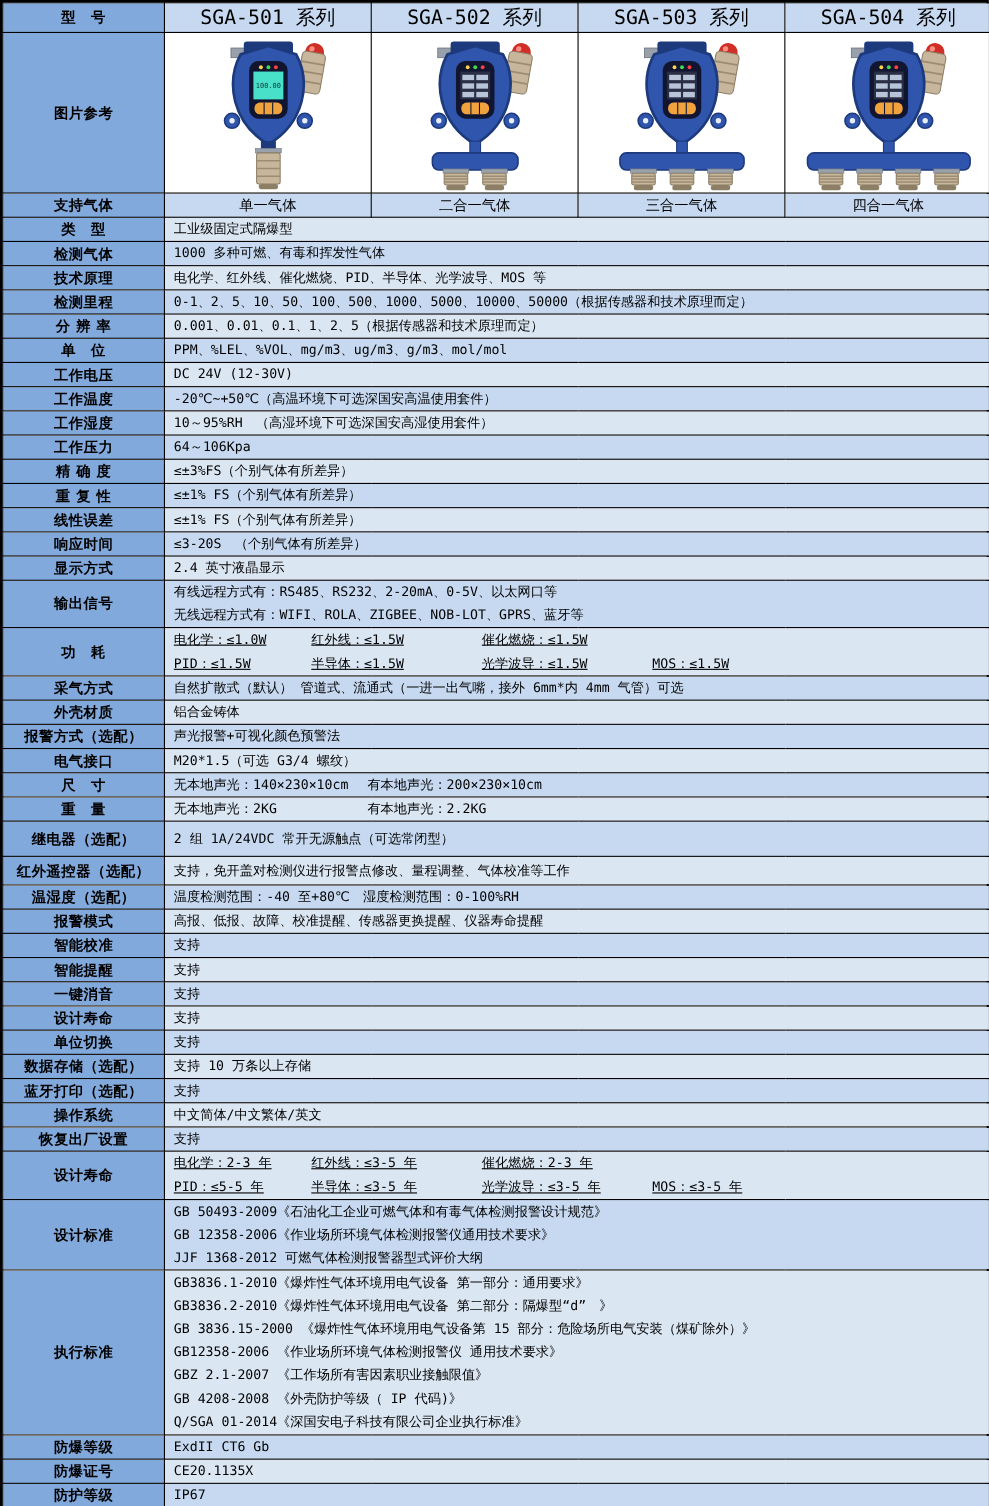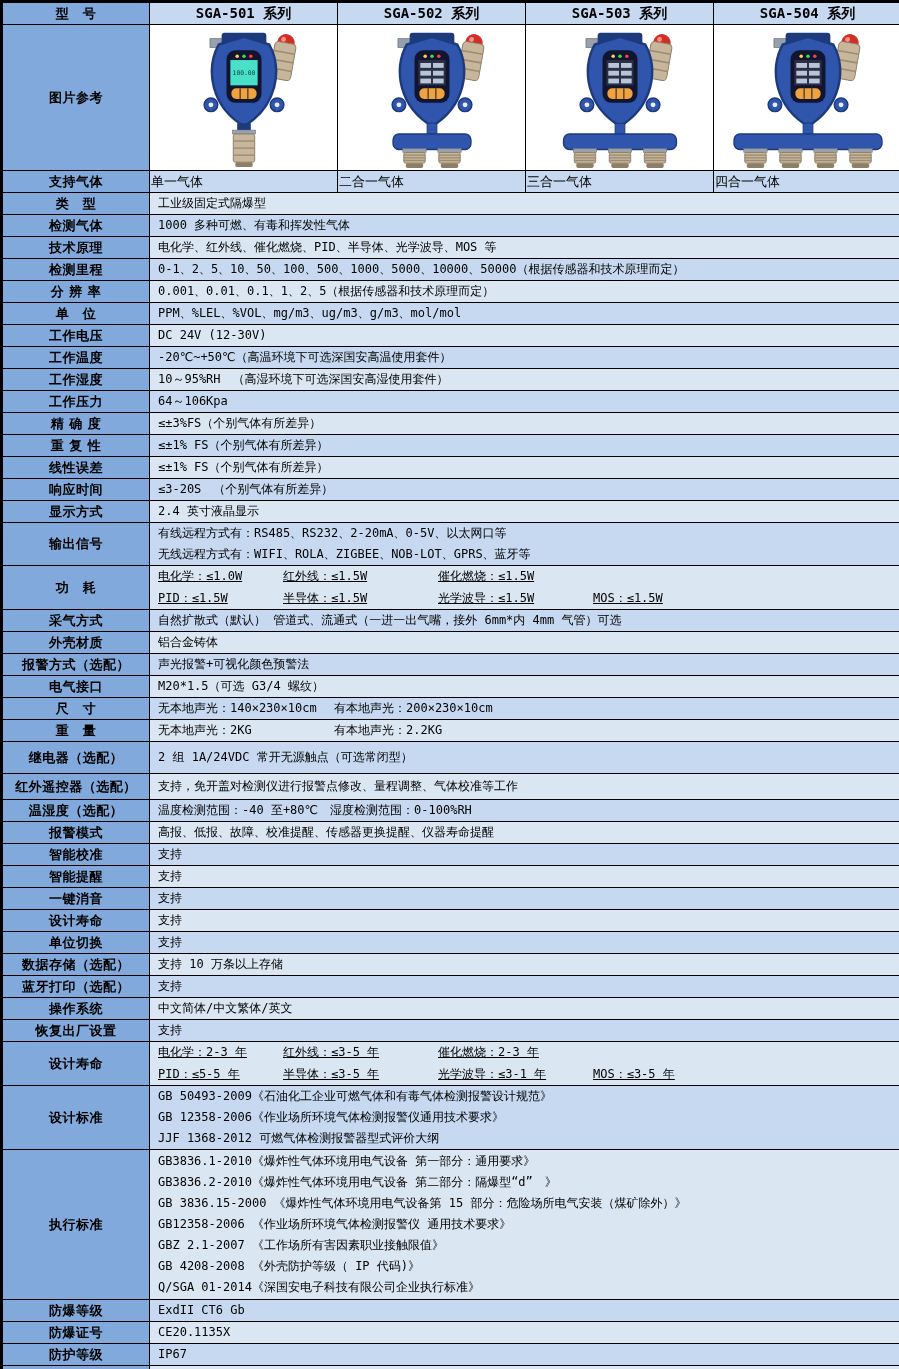--- a/index.html
+++ b/index.html
@@ -10,23 +10,23 @@
     --img-bg:#ffffff;
     --border:#000000;
   }
   html,body{margin:0;padding:0;background:#fff;}
   .wrap{width:899px;box-sizing:border-box;border:2px solid var(--border);}
   table{width:100%;border-collapse:collapse;table-layout:fixed;
         font-family:"DejaVu Sans","Liberation Sans",sans-serif;}
   td{border:1px solid var(--border);overflow:hidden;box-sizing:border-box;}
   td.lbl{background:var(--label-bg);font-weight:bold;text-align:center;
          font-size:13px;color:#000;padding:0 2px;letter-spacing:0.5px;}
-  td.mh{background:var(--header-bg);font-weight:bold;text-align:center;font-size:14px;
+  td.mh{background:var(--header-bg);font-weight:normal;text-align:center;font-size:18px;
         font-family:"DejaVu Sans Mono","DejaVu Sans",monospace;}
-  td.gas{background:var(--header-bg);text-align:left;font-size:13px;}
+  td.gas{background:var(--header-bg);text-align:center;font-size:13px;}
   td.img{background:var(--img-bg);text-align:center;vertical-align:middle;padding:0;}
   td.val{font-size:12px;padding:0 4px 0 8px;color:#000;
          font-family:"DejaVu Sans Mono","DejaVu Sans",monospace;}
   tr.even td.val{background:var(--row-light);}
   tr.odd  td.val{background:var(--row-dark);}
   .line{line-height:21px;white-space:nowrap;}
   .gline{display:grid;grid-template-columns:125px 155px 155px 1fr;line-height:21.5px;text-decoration:underline;}
   .seg{display:inline-block;min-width:176px;line-height:21px;}
   svg{display:block;margin:0 auto;}
 </style>
@@ -487,21 +487,21 @@
           <td class="val" colspan="4">
             <div class="gline">
               <span>电化学：2-3 年</span>
               <span>红外线：≤3-5 年</span>
               <span>催化燃烧：2-3 年</span>
               <span></span>
             </div>
             <div class="gline">
               <span>PID：≤5-5 年</span>
               <span>半导体：≤3-5 年</span>
-              <span>光学波导：≤3-1 年</span>
+              <span>光学波导：≤3-5 年</span>
               <span>MOS：≤3-5 年</span>
             </div>
           </td>
         </tr>
         <tr class="odd" style="height: 64px;">
           <td class="lbl">设计标准</td>
           <td class="val" colspan="4">
             <div class="line">GB 50493-2009《石油化工企业可燃气体和有毒气体检测报警设计规范》</div>
             <div class="line">GB 12358-2006《作业场所环境气体检测报警仪通用技术要求》</div>
             <div class="line">JJF 1368-2012 可燃气体检测报警器型式评价大纲</div>

